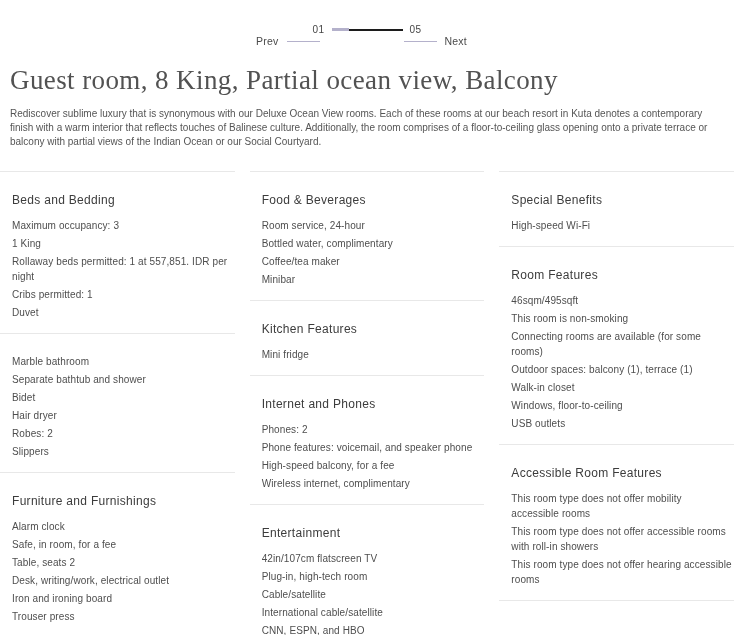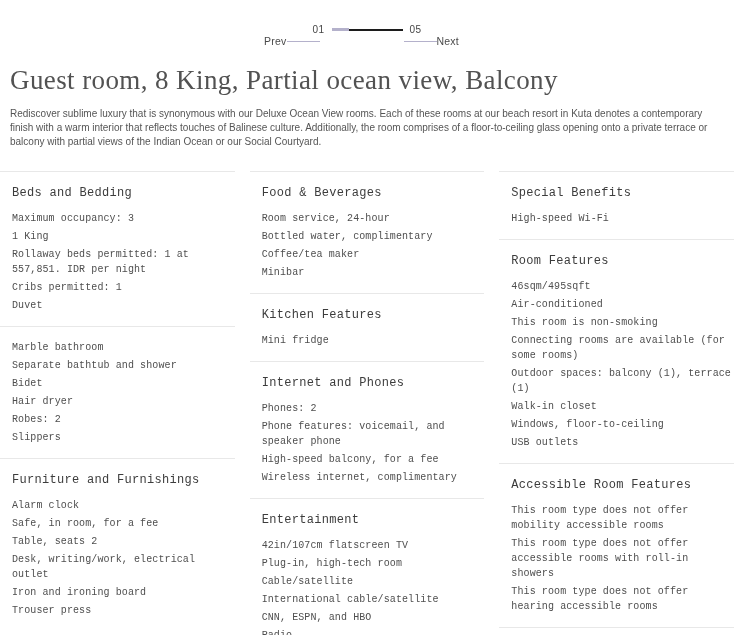--- a/index.html
+++ b/index.html
@@ -30,21 +30,21 @@
     width:71px;height:2px;background:var(--progress-dark);
     margin:0 7px;position:relative;
   }
   .progress-fill{
     position:absolute;left:0;top:-1px;height:3px;width:25%;
     background:var(--accent);display:block;
   }
   .navbtns{display:flex;align-items:center;gap:84px;padding-right:11px;}
   .navbtn{
     background:none;border:none;cursor:pointer;
-    display:flex;align-items:center;
+    display:flex;align-items:center;gap:8px;
     font-family:"Liberation Sans",sans-serif;
     font-size:10.5px;color:#4a4a4a;letter-spacing:.2px;
   }
   .nav-line{width:33px;height:1px;background:var(--accent);display:block;}
 
   
   .page-title{
     margin-top:17px;
     font-family:"Liberation Serif",serif;
     font-weight:400;
@@ -57,22 +57,21 @@
     max-width:714px;
   }
 
   
   .columns{
     margin-top:22px;
     display:grid;grid-template-columns:repeat(3,1fr);column-gap:15px;
   }
   .feature-section{
     border-top:1px solid var(--divider);
-    padding:13px 2px 13px 12px;
-    font-family:Liberation Mono, monospace;
+    padding:20px 2px 13px 12px;
   }
   .column:nth-child(2) .feature-section:last-child,
   .column:nth-child(3) .feature-section:last-child{
     border-bottom:1px solid var(--divider);
   }
   .section-title{
     font-size:12px;font-weight:400;color:var(--text-head);
     letter-spacing:.3px;line-height:16px;margin-bottom:10px;
   }
   .feature-row{
@@ -169,21 +168,20 @@
         </section>
       </div>
       <div class="column">
         <section class="feature-section">
           <h3 class="section-title">Special Benefits</h3>
           <p class="feature-row">High-speed Wi-Fi</p>
         </section>
         <section class="feature-section">
           <h3 class="section-title">Room Features</h3>
           <p class="feature-row">46sqm/495sqft</p>
-          <p class="feature-row">Air-conditioned</p>
           <p class="feature-row">This room is non-smoking</p>
           <p class="feature-row">Connecting rooms are available (for some rooms)</p>
           <p class="feature-row">Outdoor spaces: balcony (1), terrace (1)</p>
           <p class="feature-row">Walk-in closet</p>
           <p class="feature-row">Windows, floor-to-ceiling</p>
           <p class="feature-row">USB outlets</p>
         </section>
         <section class="feature-section">
           <h3 class="section-title">Accessible Room Features</h3>
           <p class="feature-row">This room type does not offer mobility accessible rooms</p>

